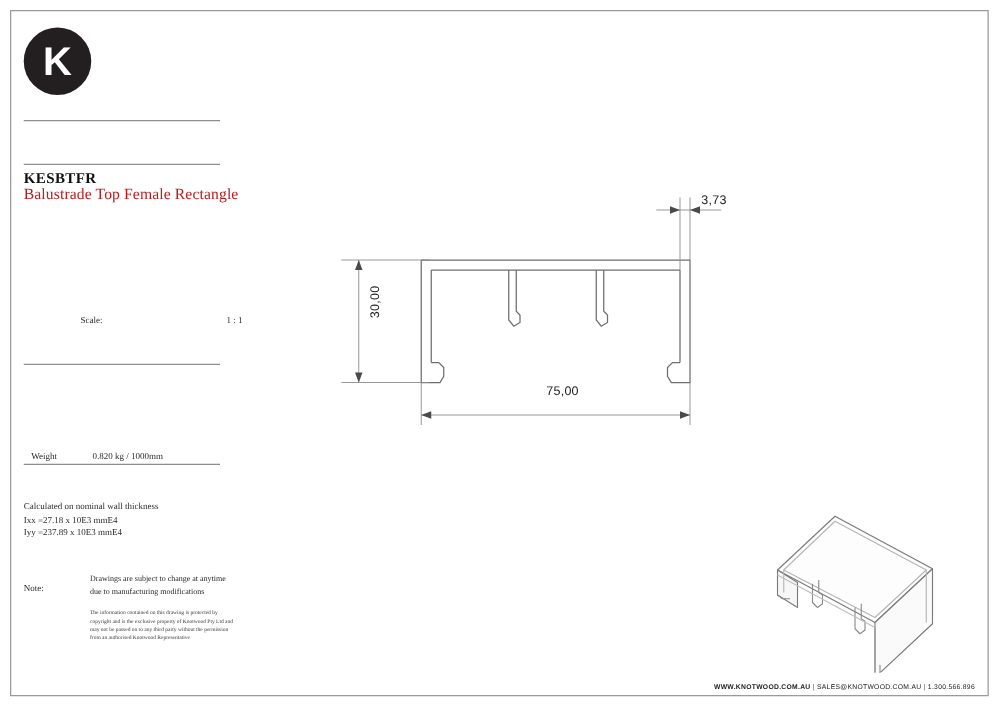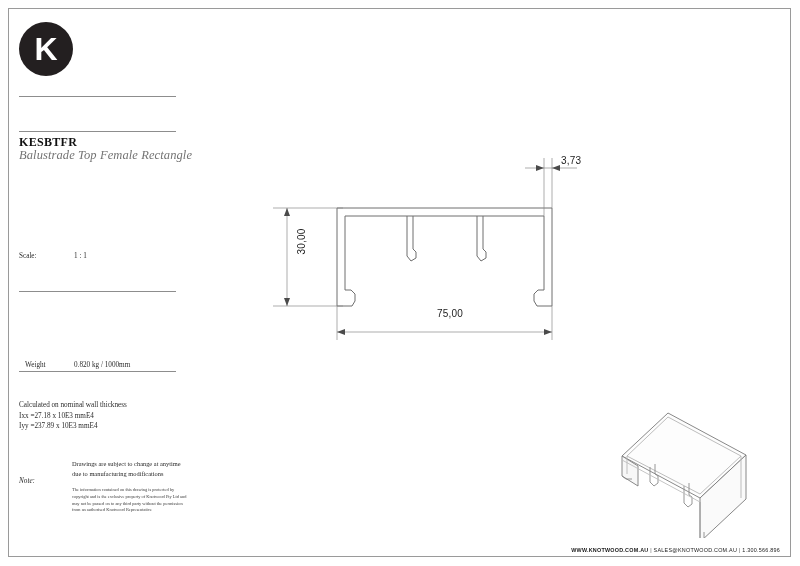--- a/index.html
+++ b/index.html
@@ -75,23 +75,22 @@
     letter-spacing: 0.3px;
     color: #111111;
     margin-top: 32px;
   }
   #product-name {
     position: absolute;
     left: 19px;
     top: 148px;
     font-family: "Liberation Serif", serif;
     font-size: 12.5px;
-    color: #737373;
+    color: #b91c1c;
     letter-spacing: 0.1px;
-    font-style: italic;
   }
 
   
   .spec-row {
     position: absolute;
     left: 19px;
     width: 175px;
     font-size: 7.2px;
     line-height: 1.45;
     color: #2b2b2b;
@@ -99,42 +98,41 @@
   .spec-row .label {
     display: inline-block;
     width: 55px;
     vertical-align: top;
   }
   .spec-row .value {
     display: inline-block;
     width: 112px;
     vertical-align: top;
   }
-  #row-scale  { top: 251px; }
+  #row-scale  { top: 251px; text-align: right; }
   #row-date   { top: 271px; }
   #row-components { top: 311px; }
   #row-weight { top: 360px; }
   #row-weight .label { padding-left: 6px; width: 49px; }
   #row-calc   { top: 390px; }
   #row-calc .value { width: 130px; }
 
   
   #note-block {
     position: absolute;
     left: 19px;
     top: 459px;
     width: 180px;
   }
   #note-block .note-label {
     position: absolute;
     left: 0;
-    top: 18px;
+    top: 8px;
     font-size: 7.2px;
     color: #2b2b2b;
-    font-style: italic;
   }
   #note-block .note-main {
     position: absolute;
     left: 53px;
     top: 0;
     width: 118px;
     font-size: 6.4px;
     line-height: 1.5;
     color: #2b2b2b;
   }

